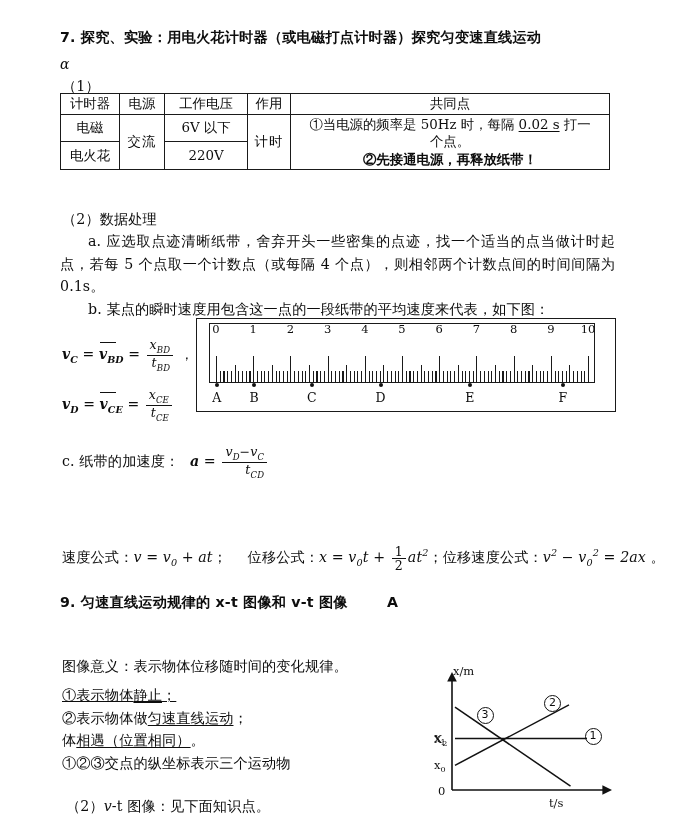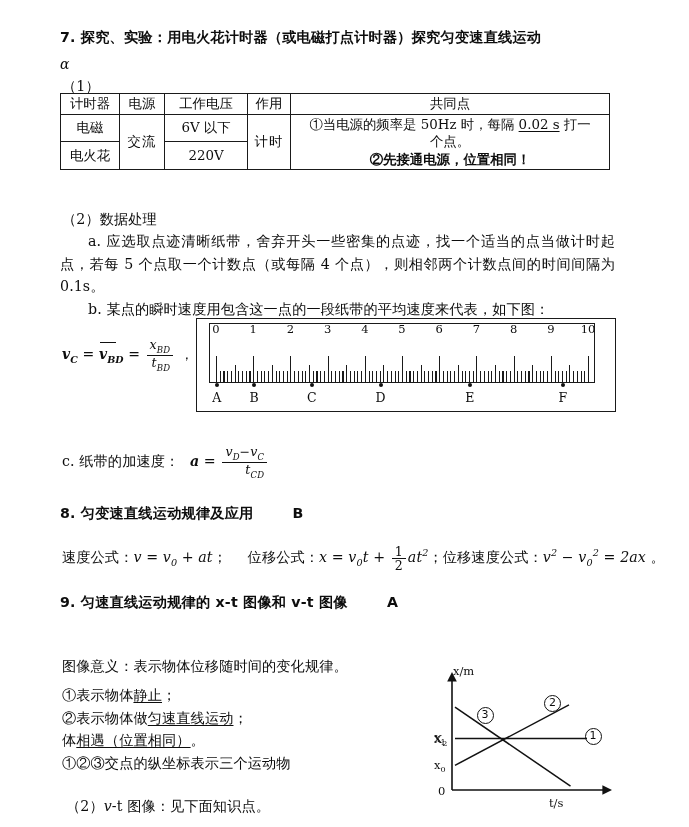--- a/index.html
+++ b/index.html
@@ -84,21 +84,21 @@
     <tr>
       <td class="c1">电磁</td>
       <td class="c2 vert" rowspan="2">交流</td>
       <td class="c3">6V 以下</td>
       <td class="c4 vert" rowspan="2">计时</td>
       <td rowspan="2" class="cellL">
         <div>
           <span>①当电源的频率是 50Hz 时，每隔 </span><span class="u">0.02 s</span><span> 打一</span>
         </div>
         <div>个点。</div>
-        <div class="b">②先接通电源，位置相同！</div>
+        <div class="b">②先接通电源，再释放纸带！</div>
       </td>
     </tr>
     <tr>
       <td class="c1">电火花</td>
       <td class="c3">220V</td>
     </tr>
   </tbody>
     </table>
 
   <div class="p" style="left:62px;top:208px;">（2）数据处理</div>
@@ -110,20 +110,30 @@
     =
     <span class="b ov">v<sub>BD</sub></span>
     =
     <span class="frac">
       <span class="num">x<sub>BD</sub></span>
       <span class="den">t<sub>BD</sub></span>
     </span>
     <span style="font-style:normal;">，</span>
   </div>
 
+  <div class="p ital" style="left:62px;top:380px;font-size:14px;">
+    <span class="b">v<sub>D</sub></span>
+    =
+    <span class="b ov">v<sub>CE</sub></span>
+    =
+    <span class="frac">
+      <span class="num">x<sub>CE</sub></span>
+      <span class="den">t<sub>CE</sub></span>
+    </span>
+  </div>
 
   <div class="rulerbox">
     <div class="rulerbody">
       <div class="tickrow" id="tickrow">
           <div class="tick tk-major" style="left: 6px;"></div>
           <div class="tlabel" style="left: 6px; top: -2px;">0</div>
           <div class="tick tk-minor" style="left: 9.72px;"></div>
           <div class="tick tk-minor" style="left: 13.44px;"></div>
           <div class="tick tk-minor" style="left: 17.16px;"></div>
           <div class="tick tk-minor" style="left: 20.88px;"></div>
@@ -256,45 +266,40 @@
     <span class="ital" style="margin-left:6px;">
       <span class="b">a</span>
       =
       <span class="frac">
         <span class="num">v<sub>D</sub><span style="font-style:normal;">−</span>v<sub>C</sub></span>
         <span class="den">t<sub>CD</sub></span>
       </span>
     </span>
   </div>
 
-  <div class="hd" style="left:60px;top:503px;">
-    <span>8.</span>
-    <span>匀变速直线运动规律及应用</span>
-    <span style="margin-left:34px;">B</span>
-  </div>
 
   <div class="p" style="left:62px;top:537px;">
     <span>速度公式：</span><span class="ital">v = v<sub>0</sub> + at</span><span>；</span>
     <span style="margin-left:16px;">位移公式：</span><span class="ital">x = v<sub>0</sub>t +
       <span class="frac" style="font-style:normal;">
         <span class="num">1</span>
         <span class="den">2</span>
       </span>at<sup>2</sup></span><span>；</span><span>位移速度公式：</span><span class="ital">v<sup>2</sup> − v<sub>0</sub><sup>2</sup> = 2ax</span><span> 。</span>
   </div>
 
   <div class="hd" style="left:60px;top:592px;">
     <span>9.</span>
     <span>匀速直线运动规律的 x-t 图像和 v-t 图像</span>
     <span style="margin-left:34px;">A</span>
   </div>
 
   <div class="p" style="left:62px;top:655px;">图像意义：表示物体位移随时间的变化规律。</div>
 
   <div id="s9list" style="position:absolute;left:62px;top:684px;width:330px;">
-      <div class="p" style="position: relative; line-height: 22.5px;"><span>①表示物体</span><span class="u">静止</span><span>；</span></div>
+      <div class="p" style="position: relative; line-height: 22.5px; text-decoration: underline;"><span>①表示物体</span><span class="u">静止</span><span>；</span></div>
       <div class="p" style="position: relative; line-height: 22.5px;"><span>②表示物体做</span><span class="u">匀速直线运动</span><span>；</span></div>
       <div class="p" style="position: relative; line-height: 22.5px;"><span>体</span><span class="u">相遇（位置相同）</span><span>。</span></div>
       <div class="p" style="position: relative; line-height: 22.5px;"><span>①②③交点的纵坐标表示三个运动物</span></div>
     </div>
 
   <div class="p" style="left:66px;top:795px;">
     <span>（2）</span><span class="ital">v</span><span>-t 图像：见下面知识点。</span>
   </div>
 
   <div class="graph">

